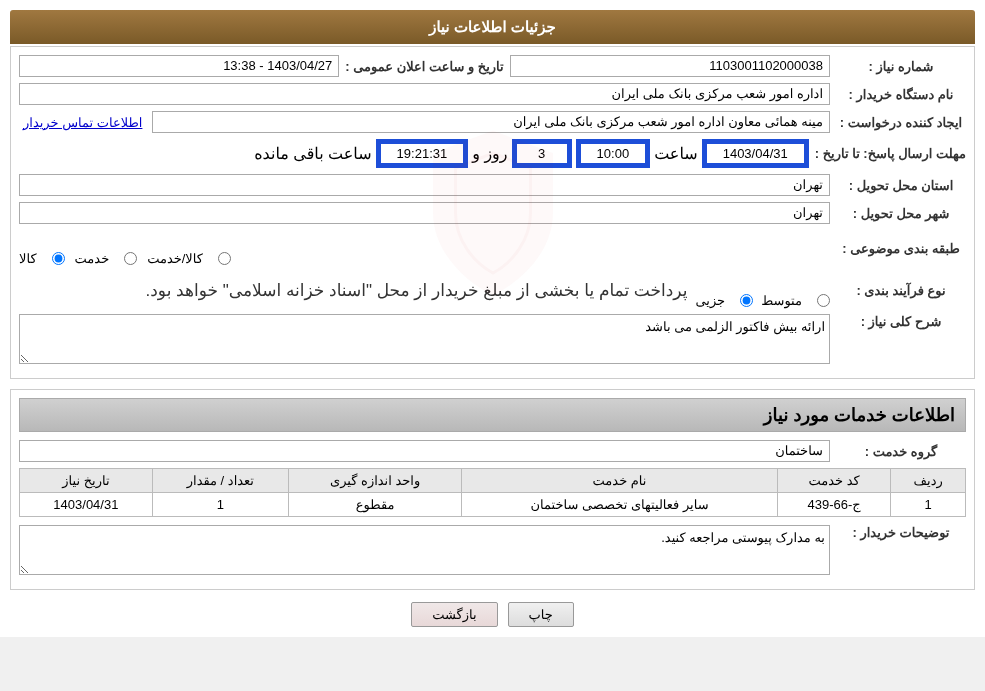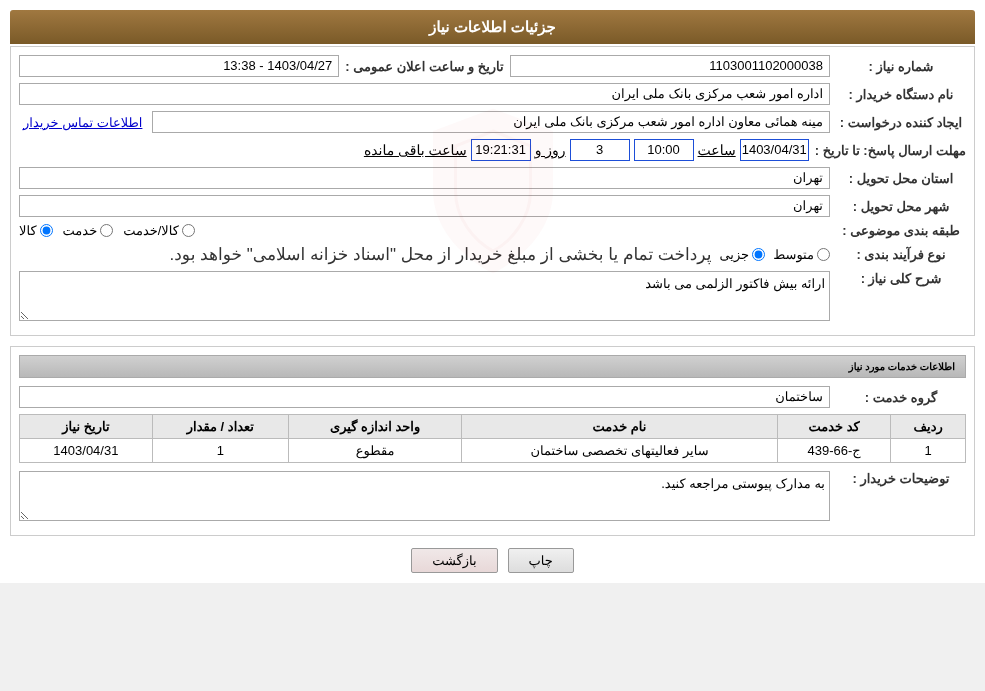--- a/index.html
+++ b/index.html
@@ -58,48 +58,48 @@
       padding: 2px 4px;
     }
     .inline-group {
       display: flex;
       align-items: center;
       gap: 4px;
       flex: 1;
     }
     .small-label {
       white-space: nowrap;
-      font-size: 14px;
-      text-decoration: underline;
+      font-size: 16px;
     }
     .small-box {
-      border: 1px solid #1d4ed8;
+      border: 5px solid #1d4ed8;
       background: #fff;
-      padding: 2px 1px;
+      padding: 2px 16px;
       min-height: 22px;
       min-width: 60px;
       text-align: center;
     }
     .radio-group {
       display: flex;
       align-items: center;
       gap: 10px;
       flex: 1;
       justify-content: flex-end;
     }
     .radio-item {
       display: flex;
       align-items: center;
-      gap: 3px;
+      gap: 15px;
+      margin-top: 21px;
     }
     .section-title {
       background: linear-gradient(to bottom, #d0d0d0, #b8b8b8);
       padding: 5px 10px;
       font-weight: bold;
-      font-size: 10px;
+      font-size: 18px;
       margin-bottom: 8px;
       border: 1px solid #aaa;
     }
     .watermark-container {
       position: relative;
     }
     .textarea-box {
       width: 100%;
       border: 1px solid #aaa;
       padding: 4px;
@@ -114,21 +114,21 @@
     table {
       width: 100%;
       border-collapse: collapse;
       margin-top: 4px;
     }
     th {
       background: #e8e8e8;
       border: 1px solid #bbb;
       padding: 4px 8px;
       text-align: center;
-      font-weight: bold;
+      font-weight: normal;
     }
     td {
       border: 1px solid #bbb;
       padding: 4px 8px;
       text-align: center;
     }
     .btn-bar {
       display: flex;
       justify-content: center;
       gap: 10px;

